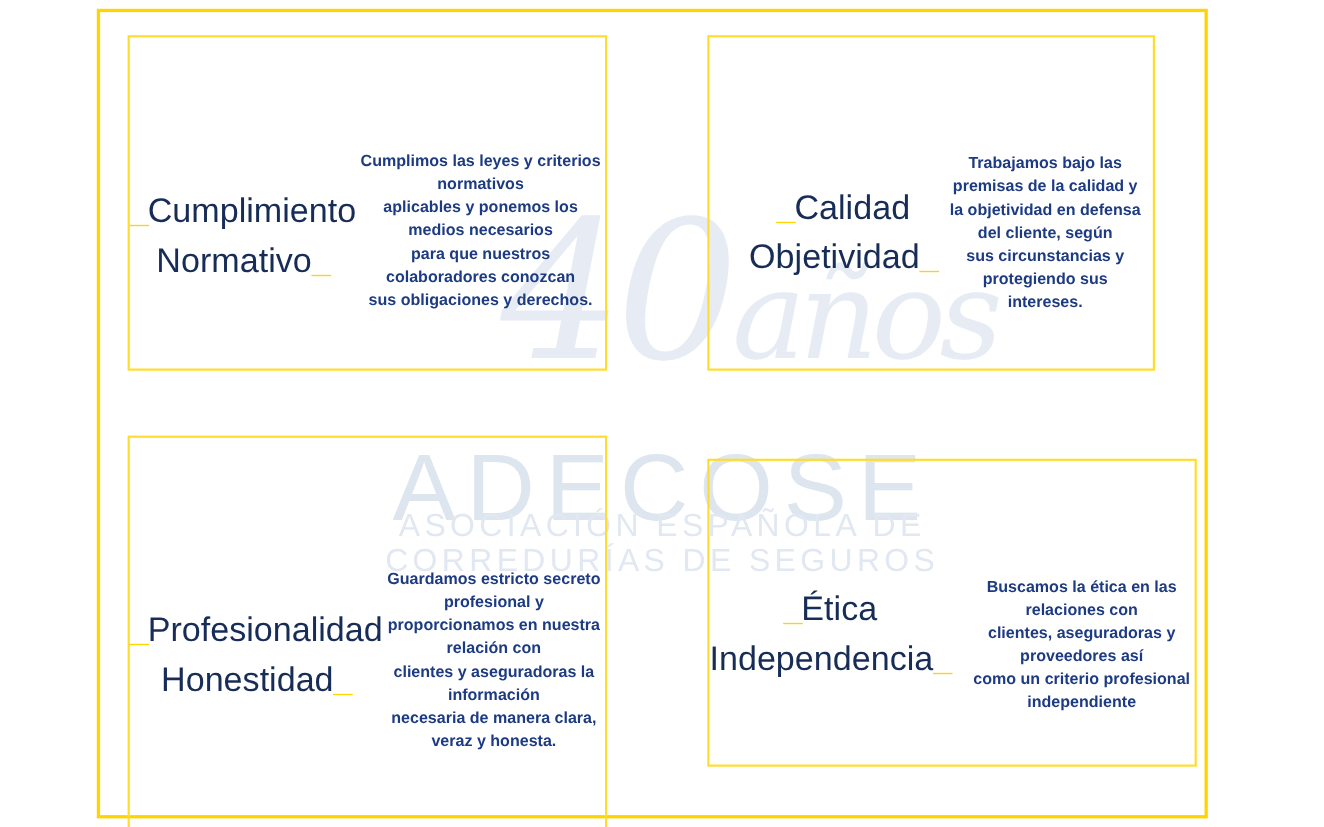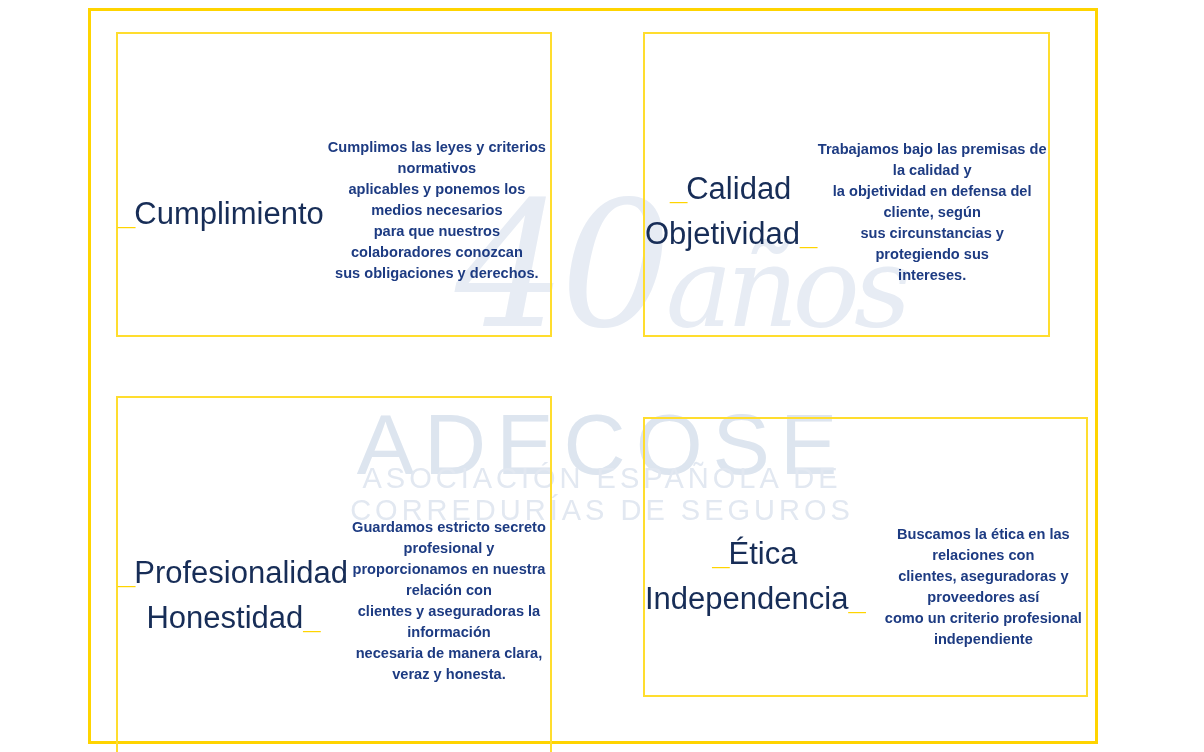--- a/index.html
+++ b/index.html
@@ -85,21 +85,21 @@
 
   .card-title{
     color:#172d57;
     font-size:31px;
     font-weight:400;
     line-height:1.45;
     text-align:center;
     white-space:nowrap;
   }
   #card-0 .card-title{margin-top:60px;}
-  #card-1 .card-title{margin-top:55px;}
+  #card-1 .card-title{margin-top:55px;margin-left:36px;}
   #card-2 .card-title{margin-top:39px;}
   #card-3 .card-title{margin-top:39px;}
 
   .card-title .line{display:block;}
   .us{
     color:#ffd400;
     font-weight:700;
     letter-spacing:-1px;
   }
 
@@ -126,20 +126,21 @@
   <div id="wm-brand">ADECOSE</div>
   <div id="wm-tag1">ASOCIACIÓN ESPAÑOLA DE</div>
   <div id="wm-tag2">CORREDURÍAS DE SEGUROS</div>
 </div>
 
 <div id="outer-frame"></div>
 
 <div class="card" id="card-0">
   <div class="card-title">
     <span class="line"><span class="us">_</span><span>Cumplimiento</span></span>
+    <span class="line"><span>Normativo</span><span class="us">_</span></span>
   </div>
   <div class="card-body">Cumplimos las leyes y criterios normativos
 aplicables y ponemos los medios necesarios
 para que nuestros colaboradores conozcan
 sus obligaciones y derechos.</div>
 </div>
 
 <div class="card" id="card-1">
   <div class="card-title">
     <span class="line"><span class="us">_</span><span>Calidad</span></span>

